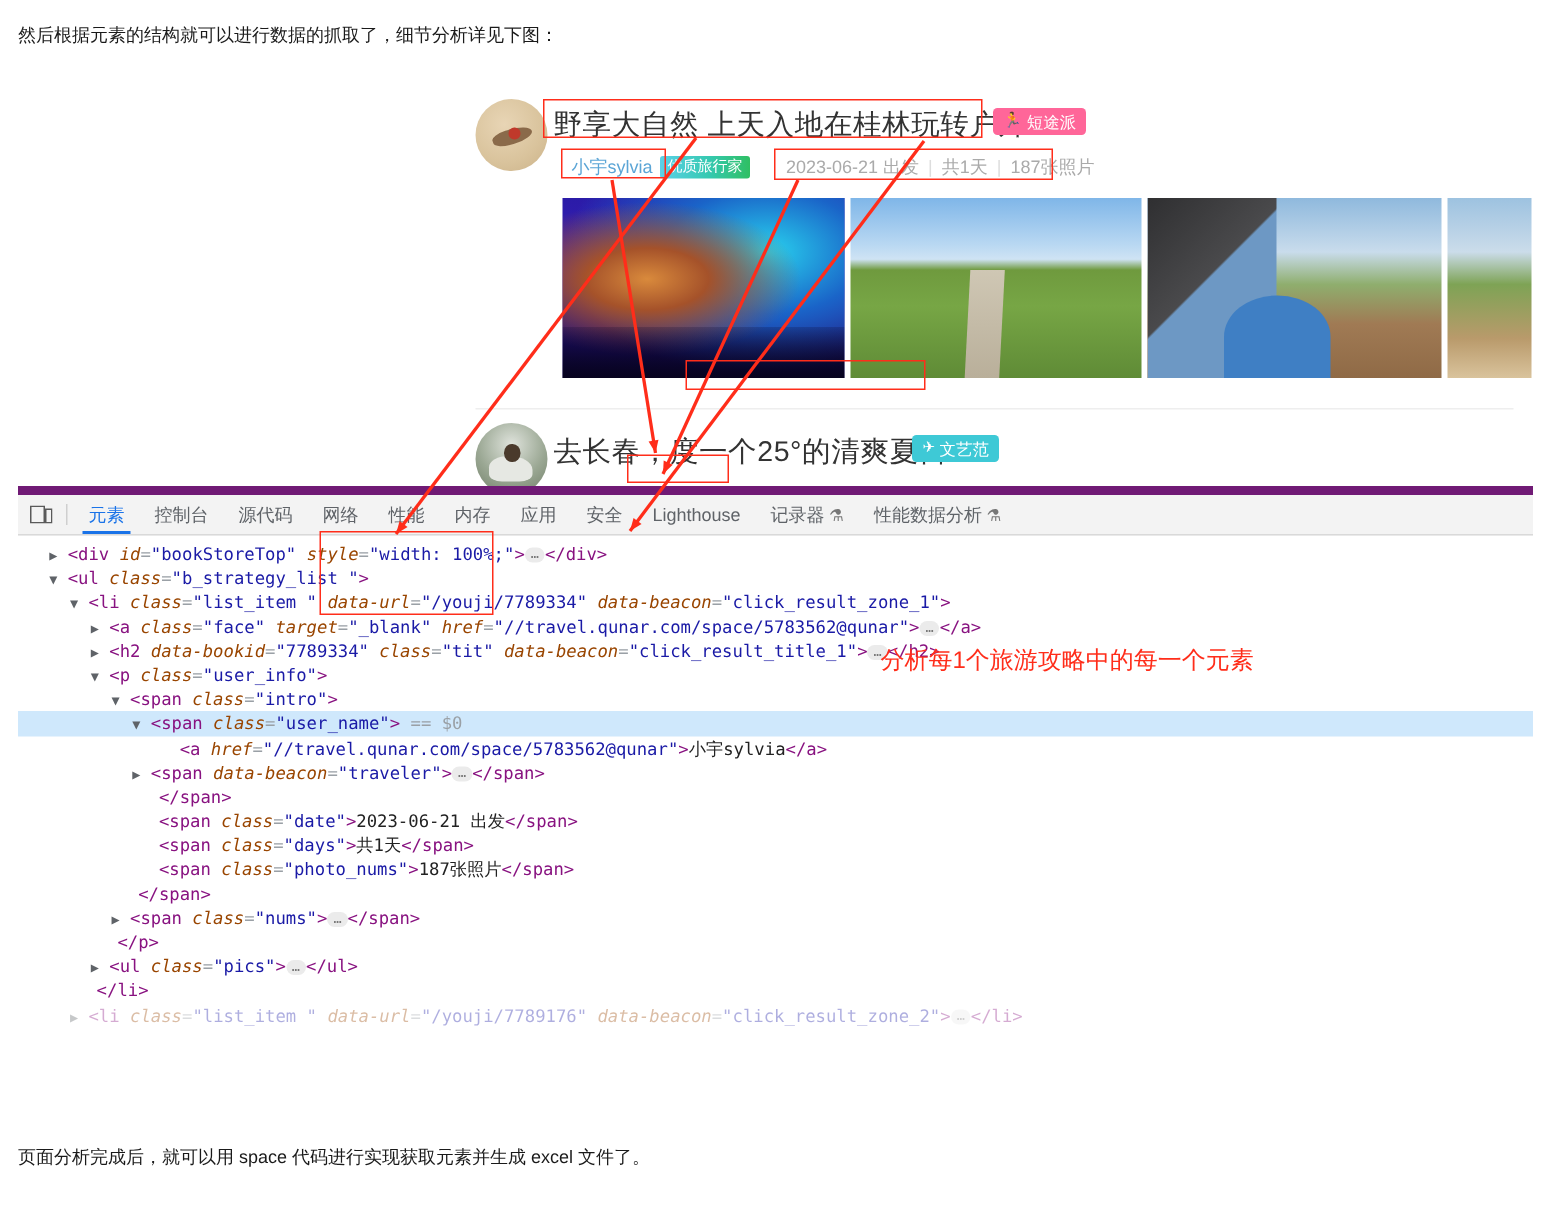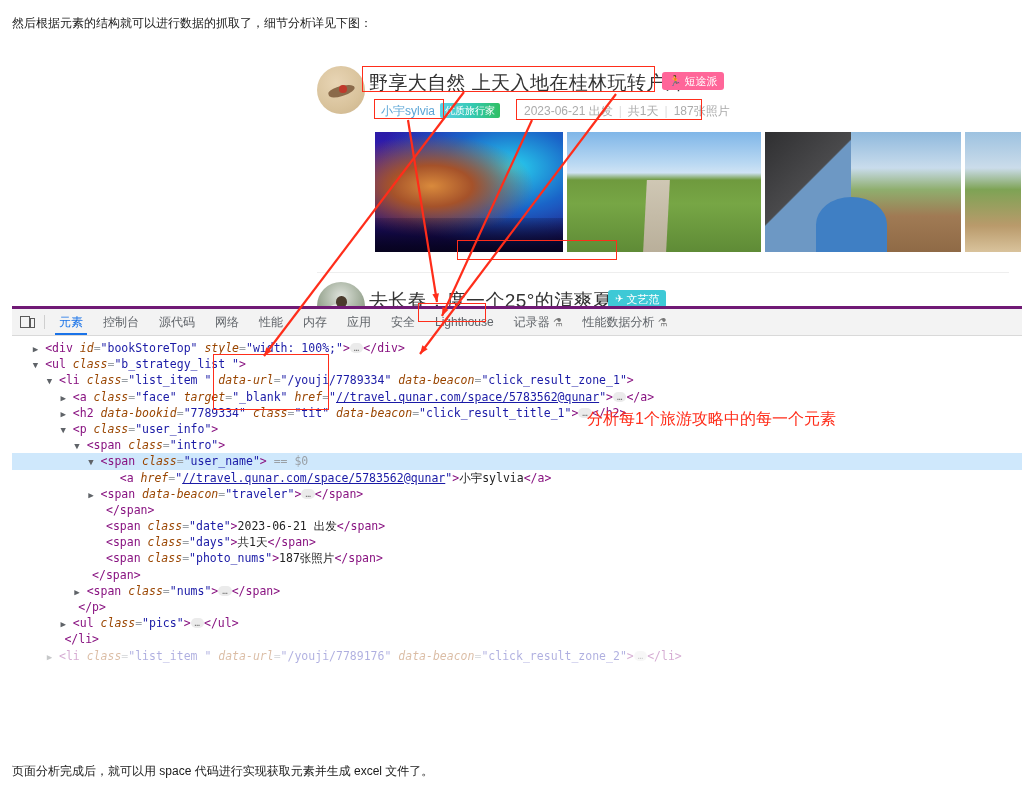--- a/index.html
+++ b/index.html
@@ -105,22 +105,22 @@
     background:#3f7fc4;border-radius:50% 50% 0 0;
   }
   .pic.p4{width:56px;
     background:linear-gradient(180deg,#9dc2e0 0%,#cbdcea 30%,#7ea355 48%,#b99a6b 78%,#d9c39c 100%);
   }
 
   .divider{position:absolute;left:0;height:1px;background:#eee;}
 
   
   .devtools{
-    position:absolute;left:0;top:252px;width:1010px;height:390px;
-    background:#fff;border-top:3px solid #701a75;overflow:hidden;
+    position:absolute;left:0;top:270px;width:1010px;height:390px;
+    background:#fff;border-top:6px solid #701a75;overflow:hidden;
     font-family:"DejaVu Sans Mono","Liberation Mono",monospace;
   }
   .dt-top{
     position:absolute;left:0;top:0;width:100%;height:26px;
     background:#f3f3f3;border-bottom:1px solid #d9d9d9;
     display:flex;align-items:center;
   }
   .dt-icon{
     width:30px;display:flex;align-items:center;justify-content:center;
     color:#5a5a5a;
@@ -143,21 +143,21 @@
     font-size:11.5px;line-height:16.2px;color:#222;padding-top:4px;
     box-sizing:border-box;
   }
   .ln{white-space:pre;position:relative;height:16.2px;}
   .ln.sel{background:#cfe8fc;}
   .tri{color:#5f6368;font-size:9px;}
   .tg{color:#881280;}
   .at{color:#994500;font-style:italic;}
   .av{color:#1a1aa6;}
   .cm{color:#236e25;}
-  .lnk{color:#1a1aa6;text-decoration:underline;}
+  .lnk{color:#1a1aa6;}
   .txt{color:#222;}
   .dots{
     display:inline-block;background:#ebebeb;border-radius:7px;color:#777;
     font-size:9px;line-height:10px;padding:0 4px;vertical-align:1px;
   }
   .eq{color:#9aa0a6;}
 
   .note{
     position:absolute;color:#ff2d1a;font-size:16px;white-space:nowrap;
     font-family:"Liberation Sans","DejaVu Sans",sans-serif;

